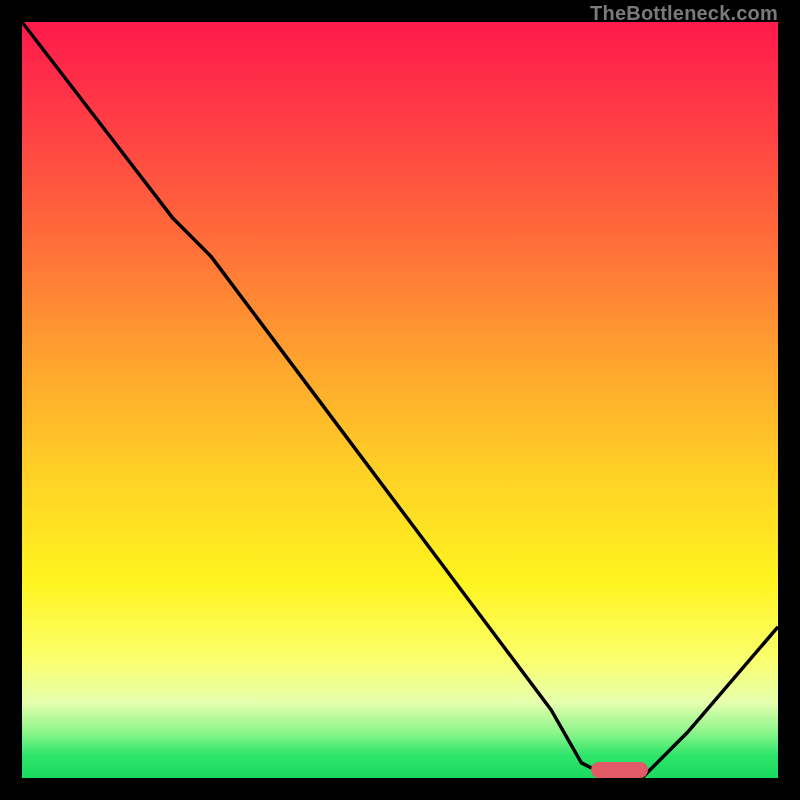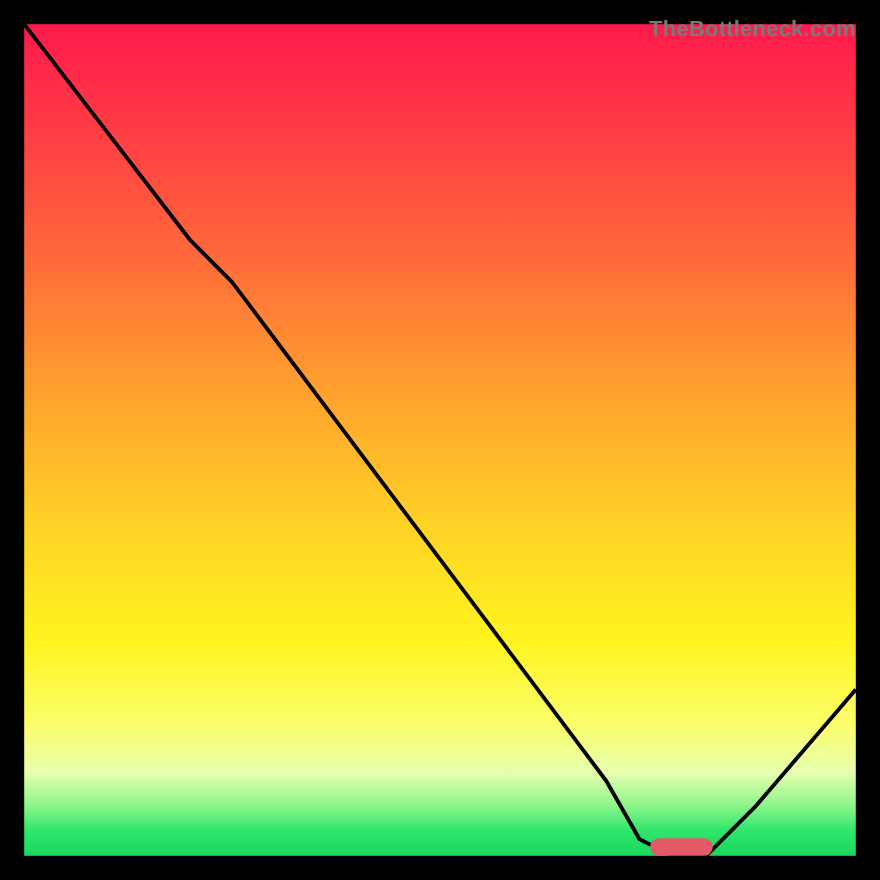--- a/index.html
+++ b/index.html
@@ -15,21 +15,21 @@
     position: absolute;
     left: 20px;
     top: 20px;
     width: 760px;
     height: 760px;
     background: #000;
   }
   .watermark {
     position: absolute;
     right: 22px;
-    top: 16px;
+    top: 2px;
     color: #7a7a7a;
     font-size: 20px;
     font-weight: bold;
     letter-spacing: 0.2px;
   }
   .plot {
     position: absolute;
     left: 22px;
     top: 22px;
     width: 756px;

